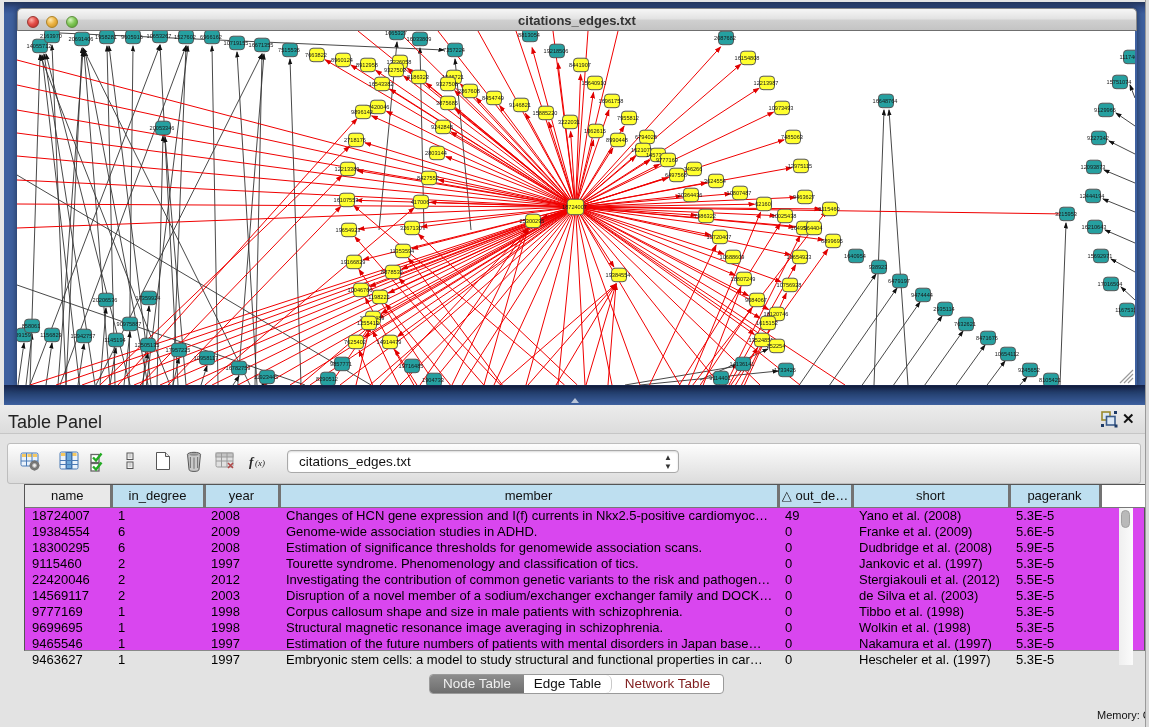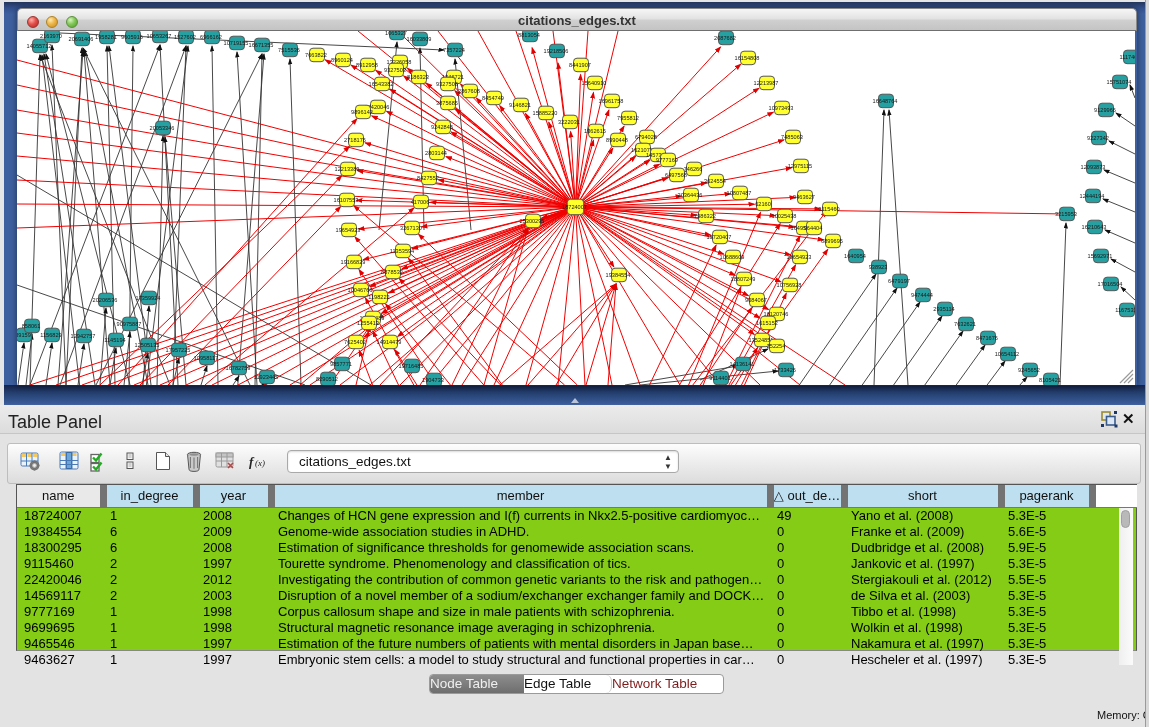--- a/index.html
+++ b/index.html
@@ -28,38 +28,38 @@
   background:linear-gradient(180deg,#ececec,#dcdcdc); border-bottom:1px solid #c6c6c6; }
 #ptitle .txt { position:absolute; left:8px; top:7px; font-size:18px; color:#222; }
 #pclose { position:absolute; left:1122px; top:5px; font-size:15px; font-weight:bold; color:#111; }
 #toolbar { position:absolute; left:7px; top:443px; width:1134px; height:41px;
   background:linear-gradient(180deg,#fdfdfd 0,#ececec 50%,#dcdcdc 100%);
   border:1px solid #bdbdbd; border-radius:3px; }
 #combo { position:absolute; left:287px; top:450px; width:392px; height:23px; background:#fff;
   border:1px solid #a9a9a9; border-radius:4px; box-shadow:inset 0 1px 2px rgba(0,0,0,.15); }
 #combo .ct { position:absolute; left:11px; top:3px; font-size:13.5px; color:#111; }
 #combo .st { position:absolute; right:6px; top:2px; font-size:8px; color:#333; line-height:9px; }
-#tblwrap { position:absolute; left:16px; top:484px; width:1121px; height:167px;
-  background:#84cc16; border:1px solid #555; border-bottom:1px solid #888; }
+#tblwrap { position:absolute; left:24px; top:484px; width:1121px; height:167px;
+  background:#d946ef; border:1px solid #555; border-bottom:1px solid #888; }
 table { border-collapse:collapse; table-layout:fixed; width:1120px; font-size:13px; }
-th { height:22px; background:#bedff0; border-left:7px solid #737373; border-bottom:1px solid #777;
+th { height:22px; background:#bedff0; border-left:3px solid #737373; border-bottom:1px solid #777;
   font-weight:normal; font-size:13px; color:#111; overflow:hidden; white-space:nowrap; }
 th.c1 { background:#e9e9e9; border-left:none; }
 th.c8 { background:#fff; }
 td { height:16px; padding:0 0 0 7px; color:#000; overflow:hidden; white-space:nowrap; }
 td.c5 { }
 .c1 { width:86px; } .c2 { width:93px; } .c3 { width:75px; } .c4 { width:499px; }
 .c5 { width:74px; } .c6 { width:157px; } .c7 { width:91px; } .c8 { width:45px; }
 #vscroll { position:absolute; left:1119px; top:508px; width:14px; height:157px;
   background:linear-gradient(90deg,#efefef,#fbfbfb); }
 #vthumb { position:absolute; left:2px; top:2px; width:9px; height:18px; background:#b9b9b9;
   border-radius:5px; border:1px solid #a0a0a0; }
 #tabs { position:absolute; left:429px; top:674px; width:295px; height:20px;
   border:1px solid #9a9a9a; border-radius:4px; background:#fff; font-size:13.5px; }
-#tabs div { position:absolute; top:0; height:18px; line-height:18px; text-align:left; }
+#tabs div { position:absolute; top:0; height:18px; line-height:18px; text-align:center; }
 #tab1 { left:0; width:94px; background:linear-gradient(180deg,#8d8d8d,#6e6e6e); color:#f0f0f0;
   border-radius:3px 0 0 3px; }
 #tab2 { left:94px; width:88px; color:#111; border-right:1px solid #c9c9c9;border-radius:6px; }
 #tab3 { left:182px; width:111px; color:#7f1d1d; }
 #status { position:absolute; left:0; top:700px; width:1149px; height:27px; background:#e3e3e3;margin-left:41px; }
 #mem { position:absolute; left:1056px; top:9px; font-size:11px; color:#111; }
 #dot { position:absolute; left:1121px; top:10px; width:13px; height:13px; border-radius:50%;
   background:#32c132; border:1.5px solid #1d7a1d; }
 #redge { position:absolute; left:1145px; top:0; width:4px; height:727px; background:#d9d9d9;
   border-left:1px solid #9a9a9a; }

